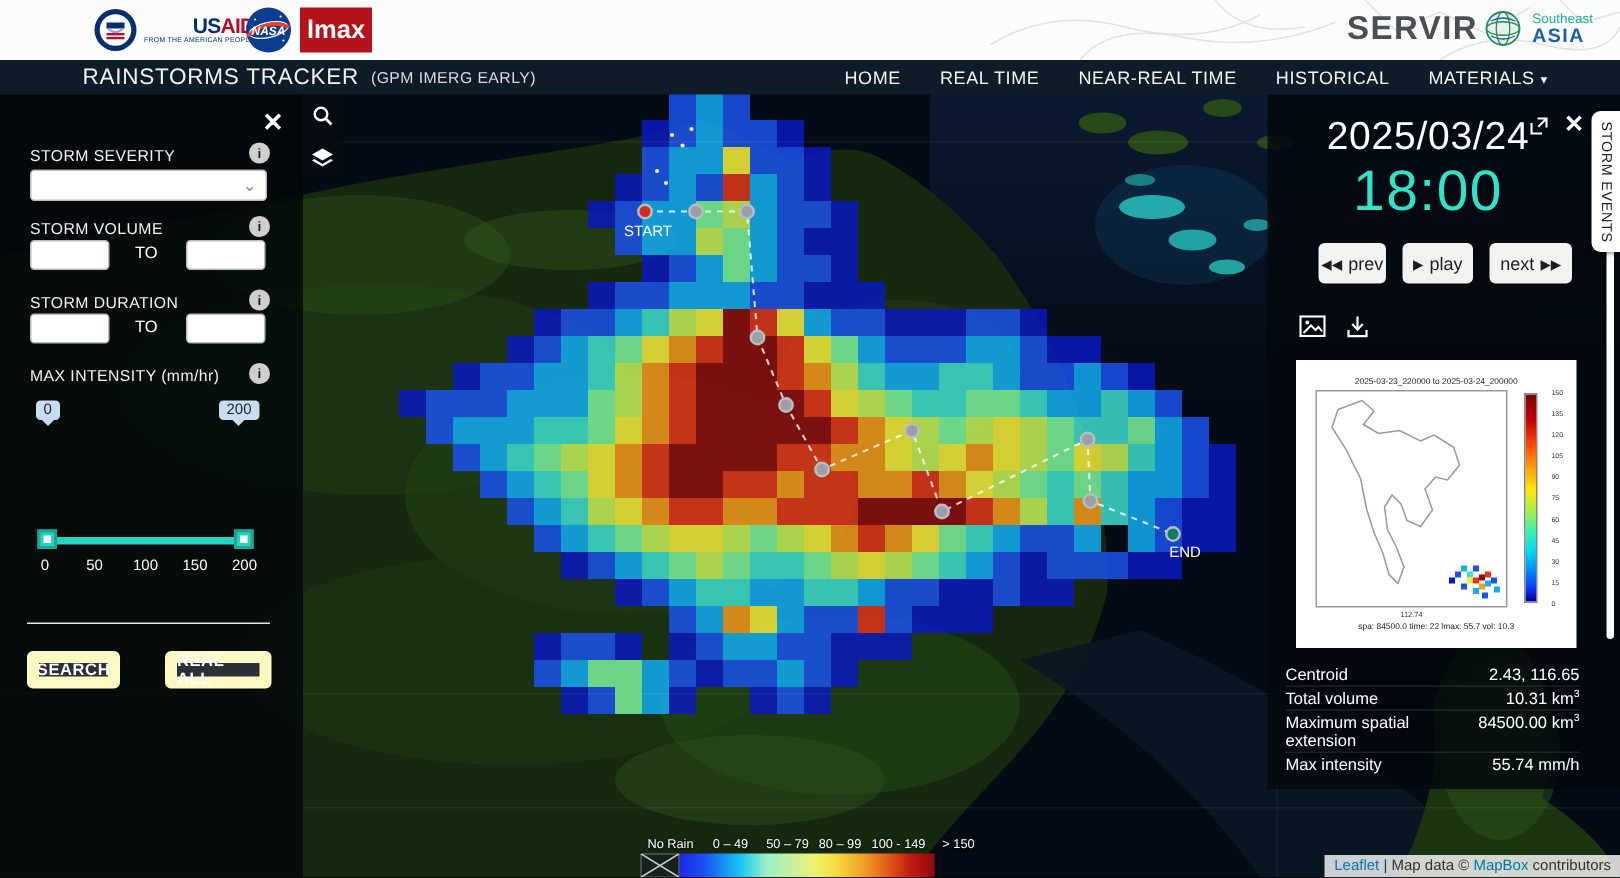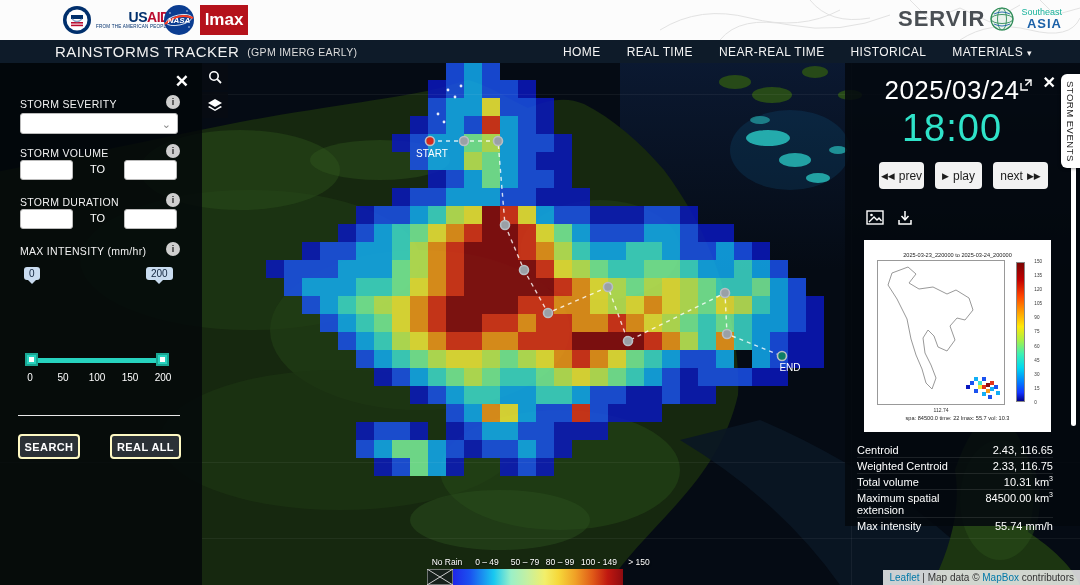--- a/index.html
+++ b/index.html
@@ -12,21 +12,21 @@
   .header svg.decor{position:absolute;right:0;top:0;height:40px;}
   .logo-usaid{position:absolute;left:62px;top:5px;display:flex;align-items:center;}
   .usaid-text{margin-left:4px;line-height:1;}
   .usaid-word{font-size:14px;font-weight:bold;letter-spacing:-.5px;text-align:right;}
   .usaid-us{color:#002f6c;}sup{line-height:0;}
   .usaid-aid{color:#ba0c2f;}
   .usaid-sub{font-size:4.6px;color:#002f6c;letter-spacing:.2px;margin-top:1px;}
   .logo-nasa{position:absolute;left:163px;top:4px;}
   .logo-adpc{position:absolute;left:200px;top:5px;width:48px;height:30px;background:#b5121b;
              color:#fff;font-weight:bold;font-size:17px;display:flex;align-items:center;justify-content:center;}
-  .logo-servir{position:absolute;right:18px;top:6px;display:flex;align-items:center;gap:4px;text-align:right;}
+  .logo-servir{position:absolute;right:18px;top:6px;display:flex;align-items:center;gap:4px;}
   .servir-word{font-size:22px;font-weight:bold;color:#4a4f54;letter-spacing:1px;}
   .servir-region{line-height:1;margin-left:2px;}
   .servir-se{color:#19b29b;font-size:9px;}
   .servir-asia{color:#1b61a8;font-size:13px;font-weight:bold;letter-spacing:1px;}
 
   
   .nav{position:absolute;top:40px;left:0;width:1080px;height:23px;background:#0e1b29;z-index:30;
        display:flex;align-items:center;color:#fff;}
   .nav-title{margin-left:55px;font-size:15px;letter-spacing:.5px;color:#f2f2f2;}
   .nav-sub{margin-left:8px;font-size:10.5px;color:#dcdcdc;letter-spacing:.3px;}
@@ -52,21 +52,21 @@
   .sb-input{position:absolute;width:53px;height:20px;background:#fff;border-radius:3px;border:1px solid #bbb;}
   .sb-to{position:absolute;font-size:11px;font-weight:normal;color:#fff;}
   .bubble{position:absolute;background:#c9dcf0;color:#10233c;font-size:10px;padding:1px 5px;border-radius:3px;}
   .bubble:after{content:"";position:absolute;left:50%;bottom:-4px;margin-left:-4px;border:4px solid transparent;border-top-color:#c9dcf0;border-bottom:none;}
   .sl-track{position:absolute;left:30px;top:295px;width:134px;height:5px;background:#27d3bf;border-radius:2px;}
   .sl-handle{position:absolute;top:290px;width:13px;height:13px;background:#27d3bf;border:2px solid #1aa793;
              display:flex;align-items:center;justify-content:center;cursor:pointer;}
   .sl-handle i{display:block;width:5px;height:5px;background:#fff;}
   .sl-tick{position:absolute;top:309px;font-size:10px;color:#fff;transform:translateX(-50%);}
   .sb-divider{position:absolute;left:18px;top:352px;width:162px;height:1px;background:#e8e8e8;}
-  .sb-btn{position:absolute;top:371px;height:25px;background:#2b3136;border:2px solid #fef9c3;border-radius:4px;
+  .sb-btn{position:absolute;top:371px;height:25px;background:#2b3136;border:8px solid #fef9c3;border-radius:4px;
           color:#fff;font-size:11px;font-weight:bold;display:flex;align-items:center;justify-content:center;
           letter-spacing:.4px;cursor:pointer;}
 
   
   .map-btn{position:absolute;left:202px;width:26px;height:26px;background:rgba(8,12,18,.85);z-index:16;
            display:flex;align-items:center;justify-content:center;cursor:pointer;}
 
   
   .legend{position:absolute;left:427px;top:557px;z-index:15;}
   .legend-labels{display:flex;}
@@ -741,24 +741,20 @@
       <div class="xtick">112.74</div>
       <div class="caption">spa: 84500.0 time: 22 lmax: 55.7 vol: 10.3</div>
     </div>
 
     <div class="details" id="details">
         <div class="d-row">
           <span class="d-lab">Centroid</span>
           <span class="d-val">2.43, 116.65</span>
         </div>
         <div class="d-row">
-          <span class="d-lab">Weighted Centroid</span>
-          <span class="d-val">2.33, 116.75</span>
-        </div>
-        <div class="d-row">
           <span class="d-lab">Total volume</span>
           <span class="d-val">10.31 km<sup>3</sup></span>
         </div>
         <div class="d-row">
           <span class="d-lab">Maximum spatial extension</span>
           <span class="d-val">84500.00 km<sup>3</sup></span>
         </div>
         <div class="d-row">
           <span class="d-lab">Max intensity</span>
           <span class="d-val">55.74 mm/h</span>

